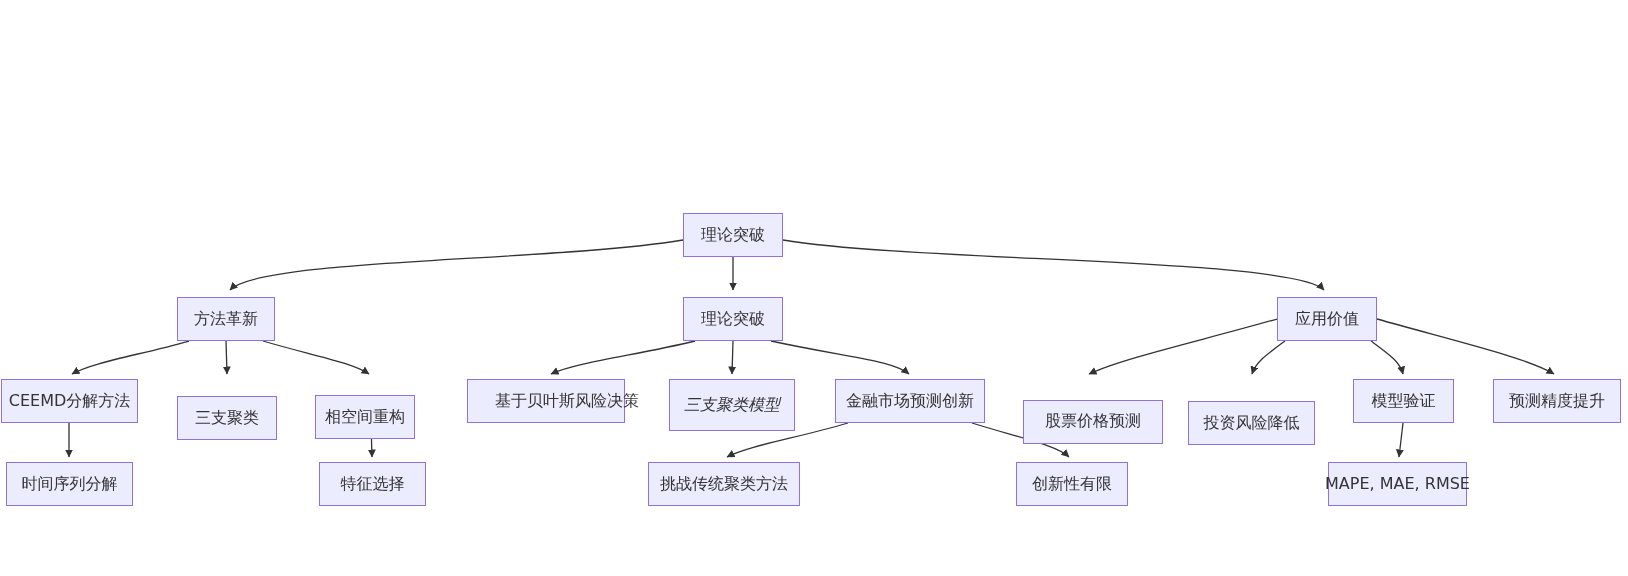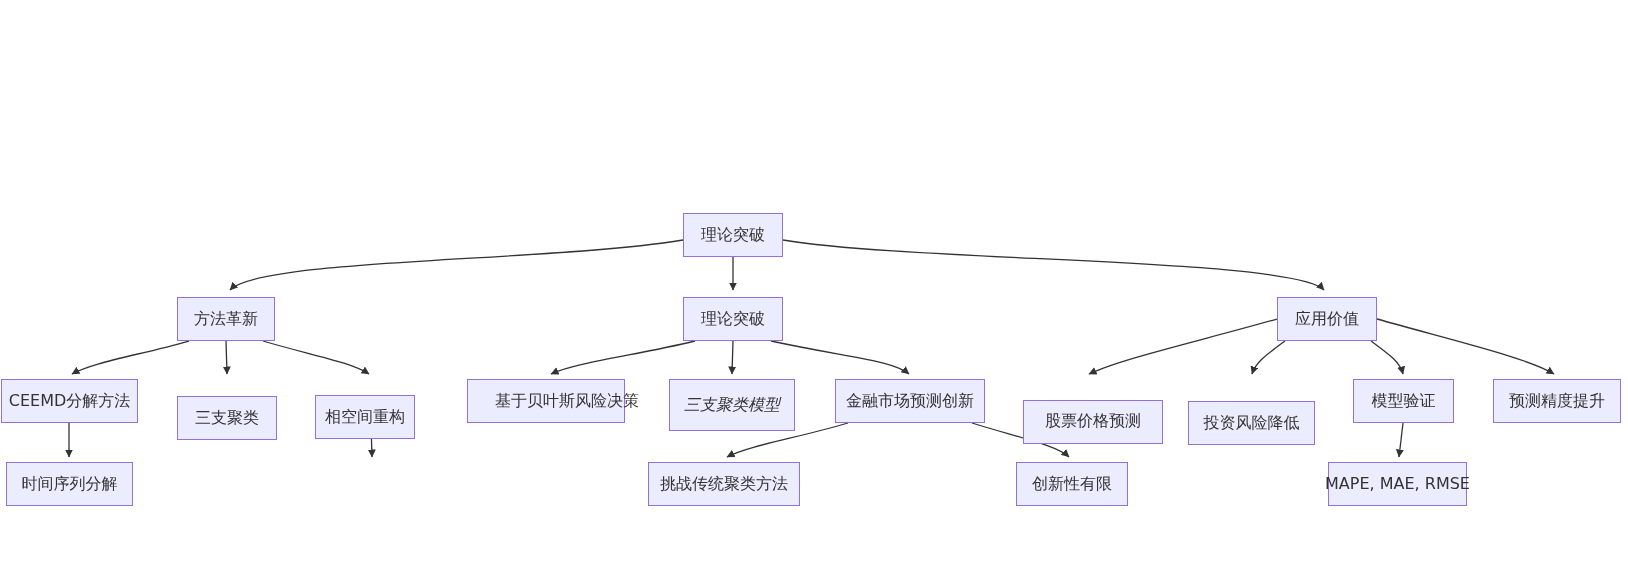--- a/index.html
+++ b/index.html
@@ -90,17 +90,18 @@
   <div class="node" style="left:315px; top:379px; width:100px; height:44px;margin-top:16px;">相空间重构</div>
   <div class="node" style="left:467px; top:379px; width:158px; height:44px;padding-left:42px;">基于贝叶斯风险决策</div>
   <div class="node" style="left:669px; top:379px; width:126px; height:52px;font-style:italic;">三支聚类模型</div>
   <div class="node" style="left:835px; top:379px; width:150px; height:44px;">金融市场预测创新</div>
   <div class="node" style="left:1023px; top:400px; width:140px; height:44px;font-family:Liberation Mono, monospace;">股票价格预测</div>
   <div class="node" style="left:1188px; top:379px; width:127px; height:44px;margin-top:22px;">投资风险降低</div>
   <div class="node" style="left:1353px; top:379px; width:101px; height:44px;">模型验证</div>
   <div class="node" style="left:1493px; top:379px; width:128px; height:44px;">预测精度提升</div>
 
   <div class="node" style="left:6px; top:462px; width:127px; height:44px;font-family:Liberation Serif, serif;">时间序列分解</div>
+  <div class="node" style="left:319px; top:462px; width:107px; height:44px;">特征选择</div>
   <div class="node" style="left:648px; top:462px; width:152px; height:44px;">挑战传统聚类方法</div>
   <div class="node" style="left:1016px; top:462px; width:112px; height:44px;">创新性有限</div>
   <div class="node" style="left:1328px; top:462px; width:139px; height:44px;">MAPE, MAE, RMSE</div>
 
 </div>
 
 </body></html>

